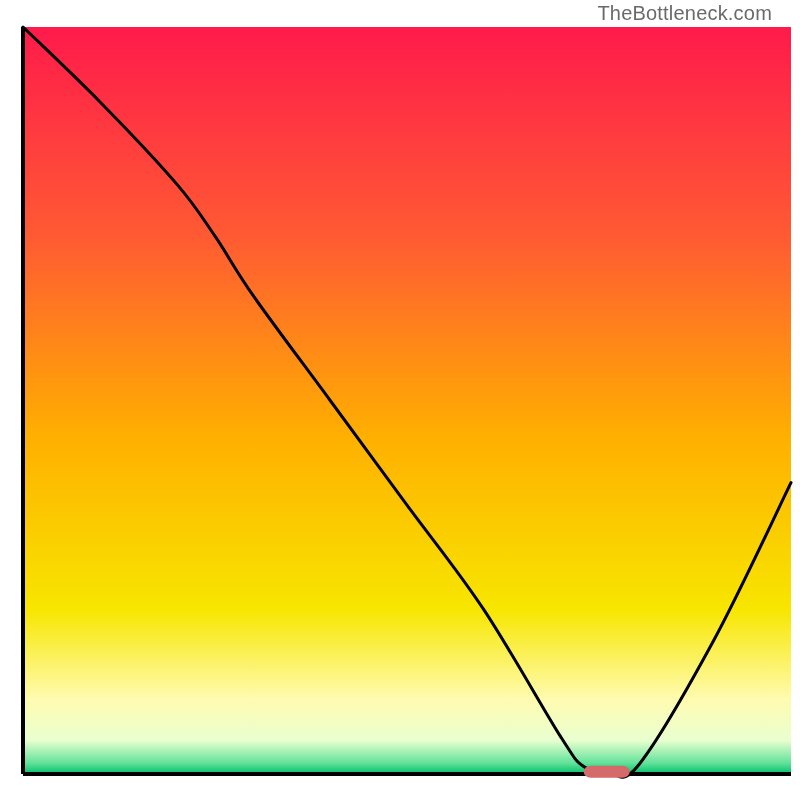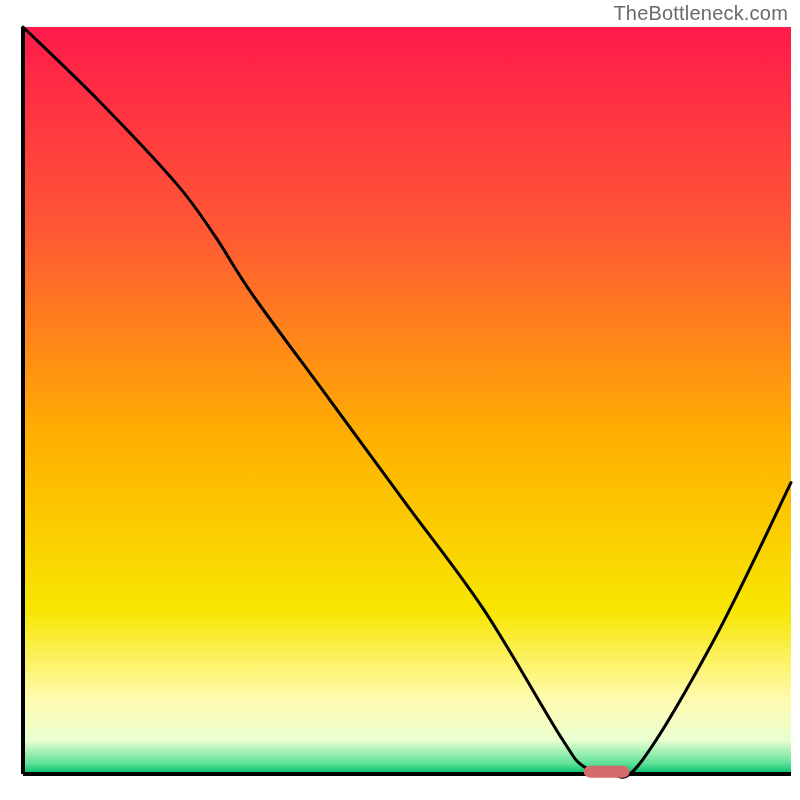--- a/index.html
+++ b/index.html
@@ -12,21 +12,21 @@
     overflow: hidden;
   }
   .stage {
     position: relative;
     width: 800px;
     height: 800px;
   }
   .watermark {
     position: absolute;
     top: 2px;
-    right: 12px;
+    right: 28px;
     color: #6a6a6a;
     font-size: 20px;
     font-weight: 500;
     letter-spacing: 0.2px;
     z-index: 50;
     user-select: none;
   }
   svg {
     position: absolute;
     left: 0;

